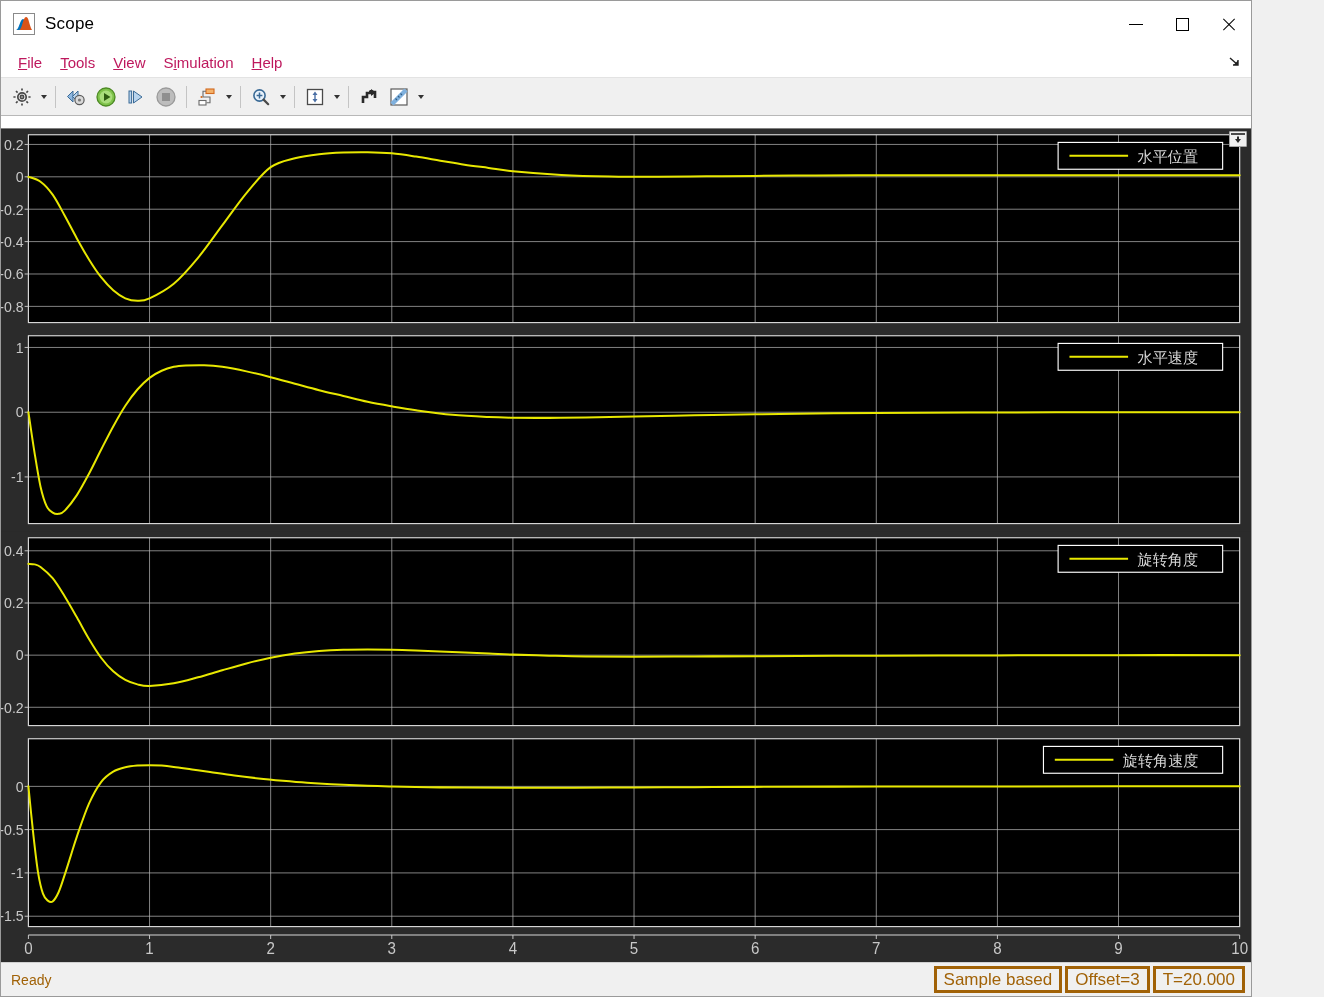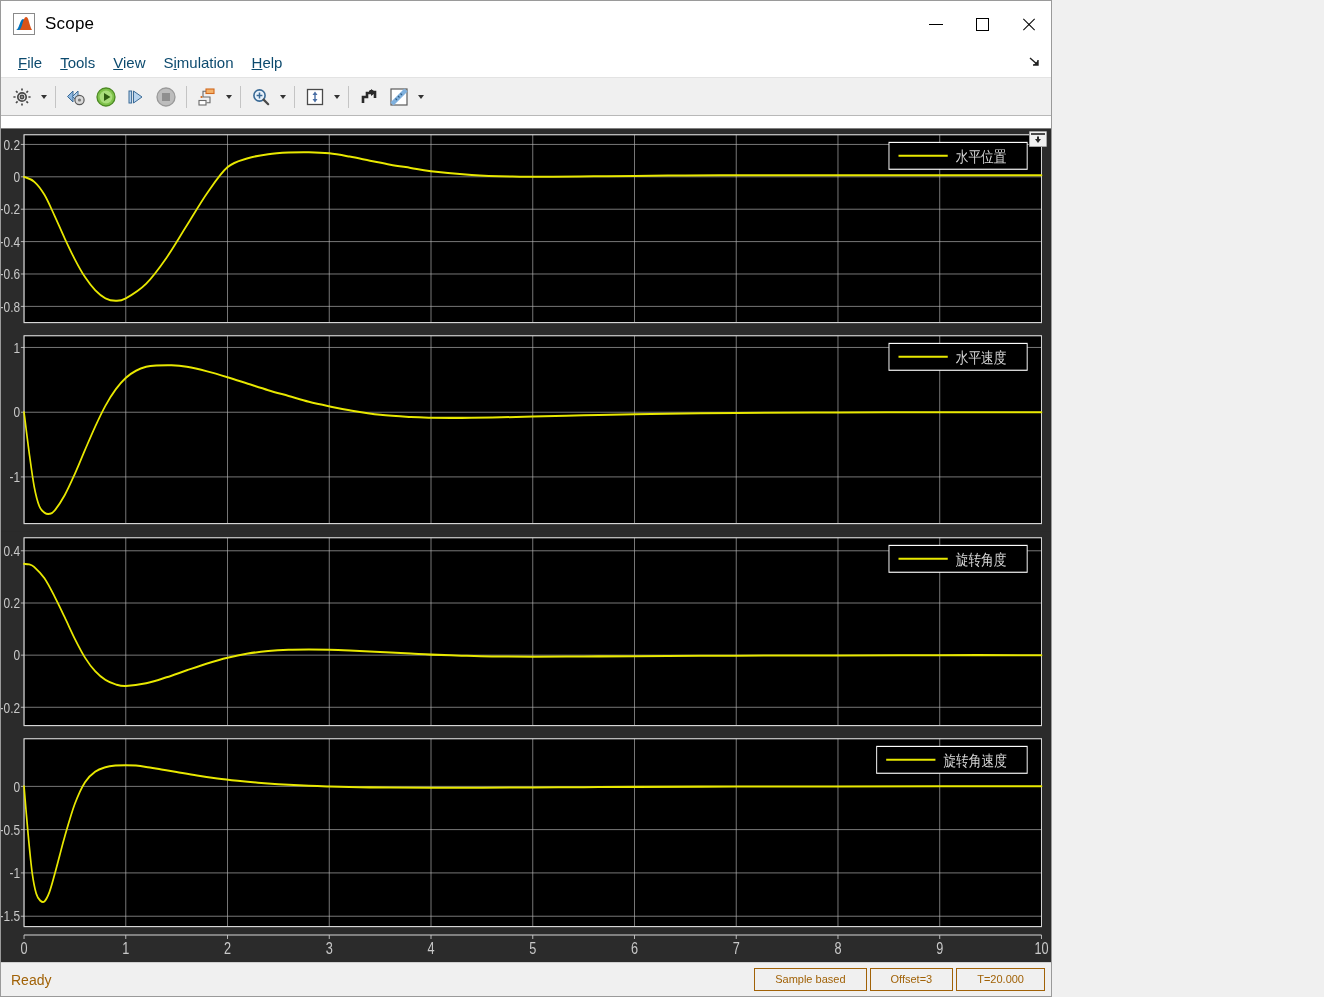--- a/index.html
+++ b/index.html
@@ -3,21 +3,21 @@
 <meta charset="utf-8">
 <style>
   * { box-sizing: border-box; margin: 0; padding: 0; }
   html, body {
     width: 1324px; height: 997px;
     font-family: "Liberation Sans", sans-serif;
     background: #f0f0f0;
     overflow: hidden;
   }
   #app {
-    width: 1052px; height: 997px;
+    width: 1252px; height: 997px;
     display: flex; flex-direction: column;
     background: #ffffff;
     border: 1px solid #9a9a9a;
   }
 
   
   .titlebar {
     height: 46px; flex: 0 0 46px;
     display: flex; align-items: center;
     background: #ffffff;
@@ -56,21 +56,21 @@
   
   .menubar {
     height: 31px; flex: 0 0 31px;
     display: flex; align-items: center;
     background: #ffffff;
     border-bottom: 1px solid #e3e3e3;
     padding-left: 8px;
     position: relative;
   }
   .menuitem {
-    font-size: 15px; color: #0c4a6e;
+    font-size: 15px; color: #be185d;
     padding: 3px 9px; cursor: default;
   }
   .menuitem u { text-decoration: underline; }
   .menu-expand {
     position: absolute; right: 8px; top: 7px;
     width: 16px; height: 16px; cursor: default;
   }
 
   
   .toolbar {
@@ -134,25 +134,25 @@
   .statusbar {
     height: 34px; flex: 0 0 34px;
     display: flex; align-items: center;
     background: #f0f0f0;
     border-top: 1px solid #d0d0d0;
     font-size: 14px; color: #a16207;
     padding: 0 6px;
   }
   .status-left { flex: 1 1 auto; padding-left: 4px; }
   .status-cell {
-    border: 1px solid #a16207;
+    border: 3px solid #a16207;
     background: #f0f0f0;
-    padding: 3px 20px;
+    padding: 3px 7px;
     margin-left: 3px;
-    font-size: 11px;
+    font-size: 17px;
     line-height: 15px;
   }
 </style>
 </head>
 <body>
 
 <div id="app">
 
   <div class="titlebar">
     <div class="app-icon">

